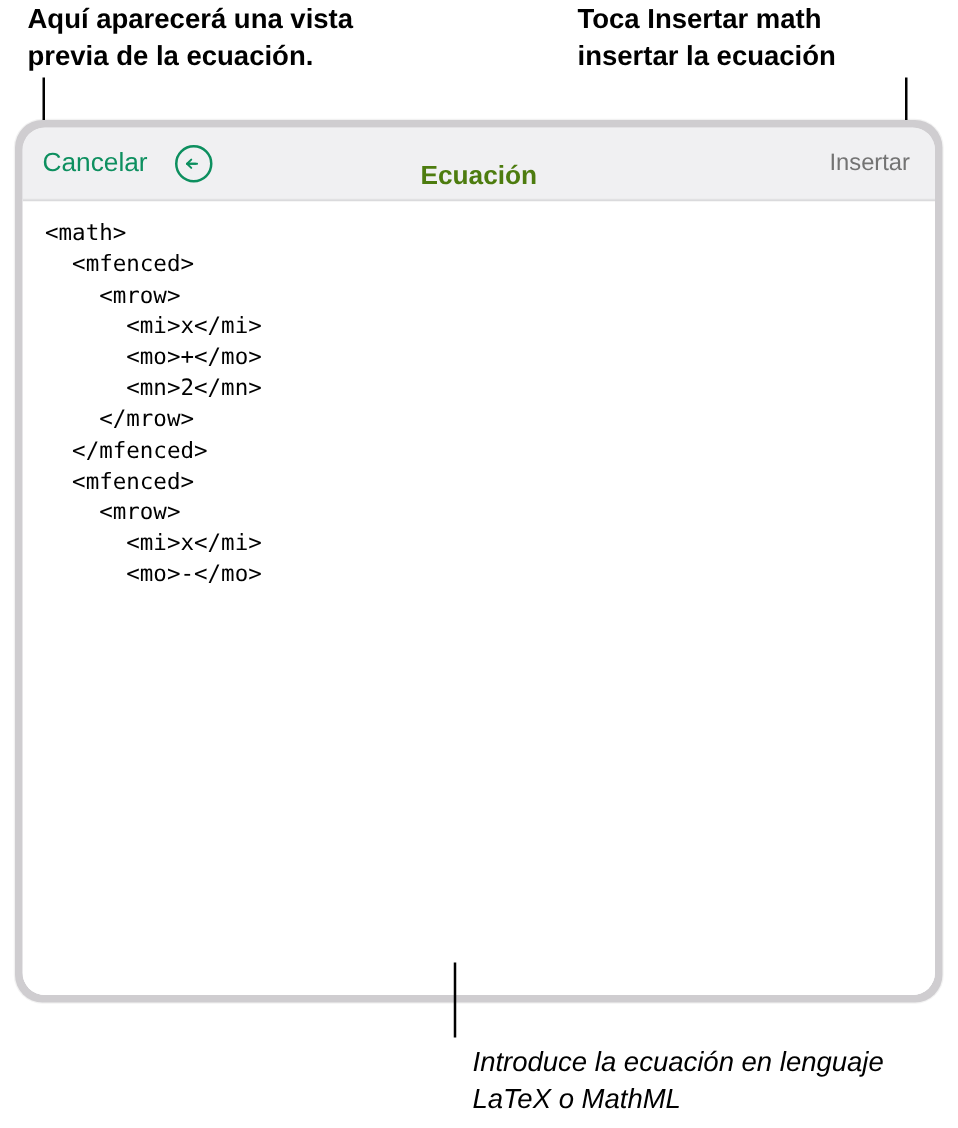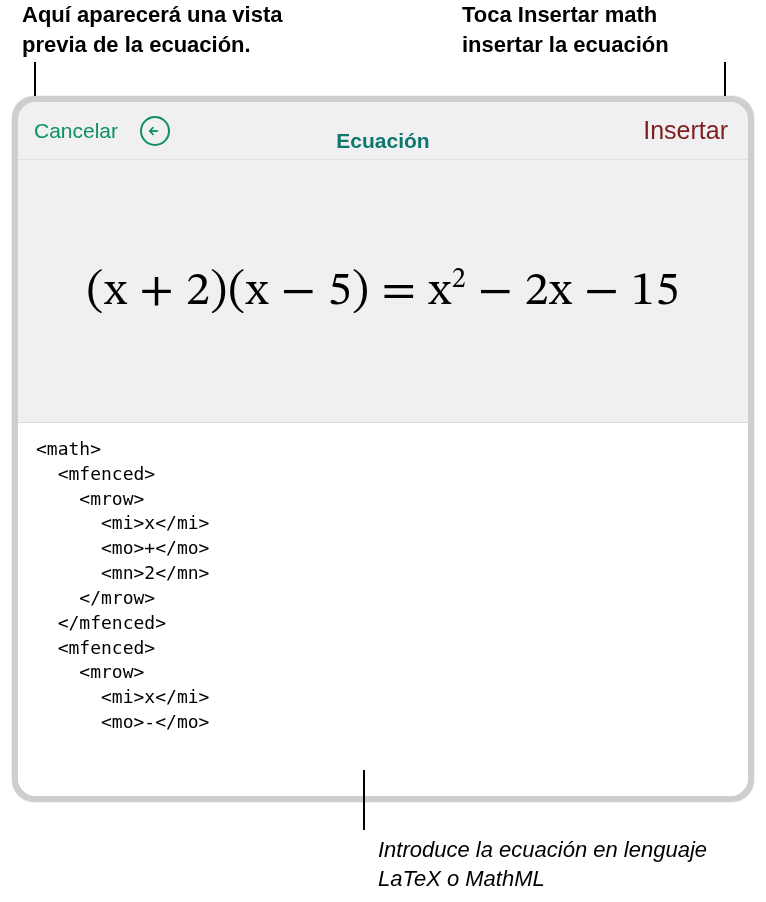--- a/index.html
+++ b/index.html
@@ -93,28 +93,28 @@
     border-radius: 50%;
     display: flex;
     align-items: center;
     justify-content: center;
     color: #0d8f5f;
   }
   .hdr-undo svg { width: 16px; height: 16px; }
   .hdr-title {
     font-size: 21px;
     font-weight: 600;
-    color: #0f766e;
+    color: #4d7c0f;
     margin-top: 21px;
   }
   .hdr-insert {
     position: absolute;
     right: 20px;
-    color: #7f1d1d;
-    font-size: 25px;
+    color: #737373;
+    font-size: 19px;
     font-weight: 400;
   }
 
   
   .preview {
     flex: 0 0 262px;
     background: #f0f0f2;
     display: flex;
     align-items: center;
     justify-content: center;
@@ -191,23 +191,20 @@
             <path d="M9 17l-5-5 5-5"></path>
             <path d="M4 12h10a6 6 0 0 1 0 0"></path>
             <path d="M4 12h12"></path>
           </svg>
         </span>
       </div>
       <span class="hdr-title">Ecuación</span>
       <span class="hdr-insert">Insertar</span>
     </div>
 
-    <div class="preview">
-      <div class="equation">(x + 2)(x − 5) = x<sup>2</sup> − 2x − 15</div>
-    </div>
 
     <div class="code-area"><span>&lt;math&gt;
   &lt;mfenced&gt;
     &lt;mrow&gt;
       &lt;mi&gt;x&lt;/mi&gt;
       &lt;mo&gt;+&lt;/mo&gt;
       &lt;mn&gt;2&lt;/mn&gt;
     &lt;/mrow&gt;
   &lt;/mfenced&gt;
   &lt;mfenced&gt;

